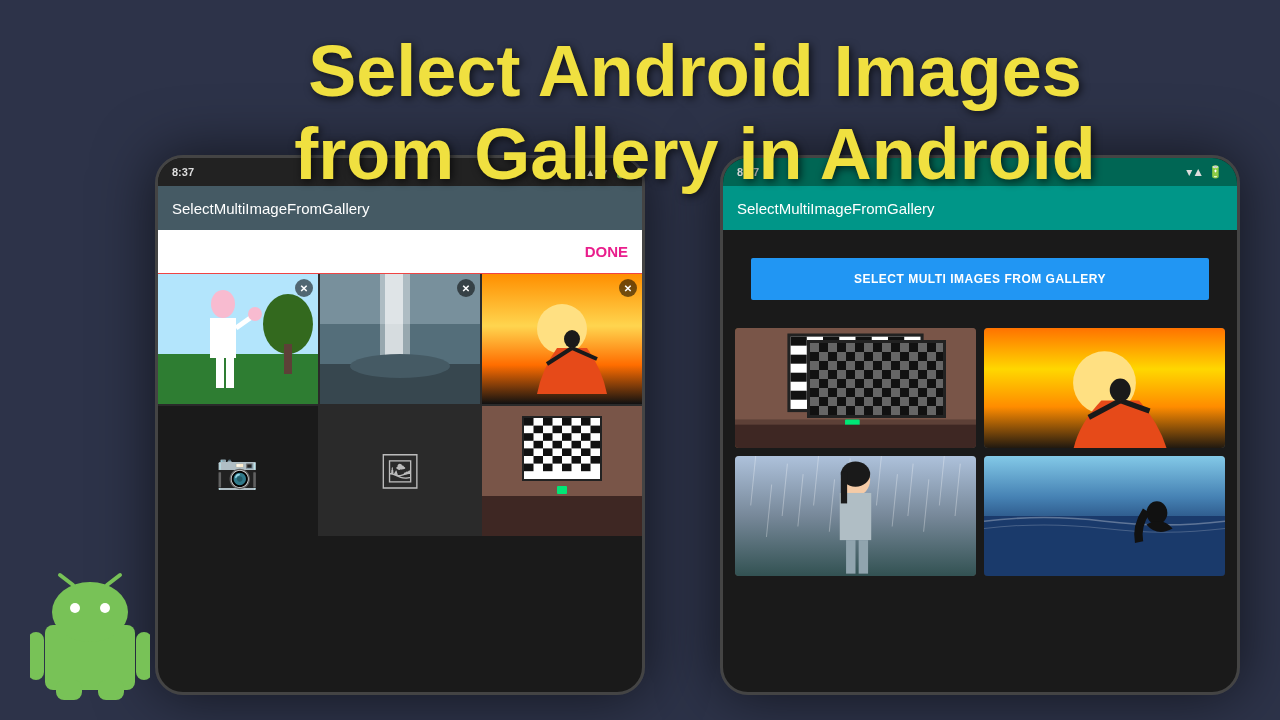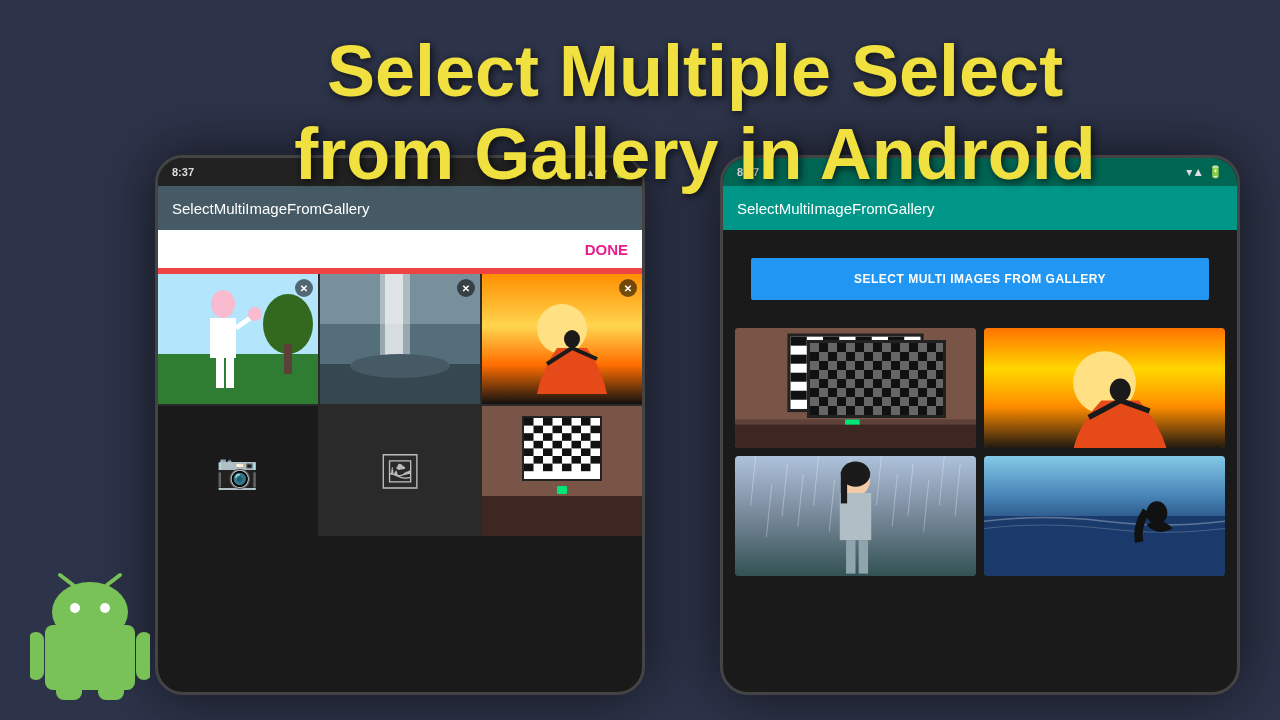--- a/index.html
+++ b/index.html
@@ -94,21 +94,21 @@
     }
 
     
     .picker-bar {
       height: 44px;
       background: white;
       display: flex;
       align-items: center;
       justify-content: flex-end;
       padding: 0 14px;
-      border-bottom: 6px solid #ef4444;
+      border-bottom: 1px solid #ef4444;
     }
 
     .done-btn {
       color: #e91e8c;
       font-weight: bold;
       font-size: 15px;
     }
 
     
     .app-bar-right {
@@ -210,21 +210,21 @@
       color: #ccc;
     }
   </style>
 </head>
 <body>
 
 <div style="position:absolute;left:155px;top:155px;width:490px;height:540px;border-radius:28px;box-shadow:0 0 60px rgba(0,0,0,0.6);z-index:4;pointer-events:none;"></div>
 <div style="position:absolute;left:720px;top:155px;width:520px;height:540px;border-radius:28px;box-shadow:0 0 60px rgba(0,0,0,0.6);z-index:4;pointer-events:none;"></div>
 
 <div class="title">
-  <span>Select Multiple Select</span><br>
+  <span>Select Android Images</span><br>
   <span>from Gallery in Android</span>
 </div>
 
 <div class="phone-left">
 
   <div class="status-bar">
     <span class="time">8:37</span>
     <div class="icons">
       <span>▲</span>
       <span>▼</span>

